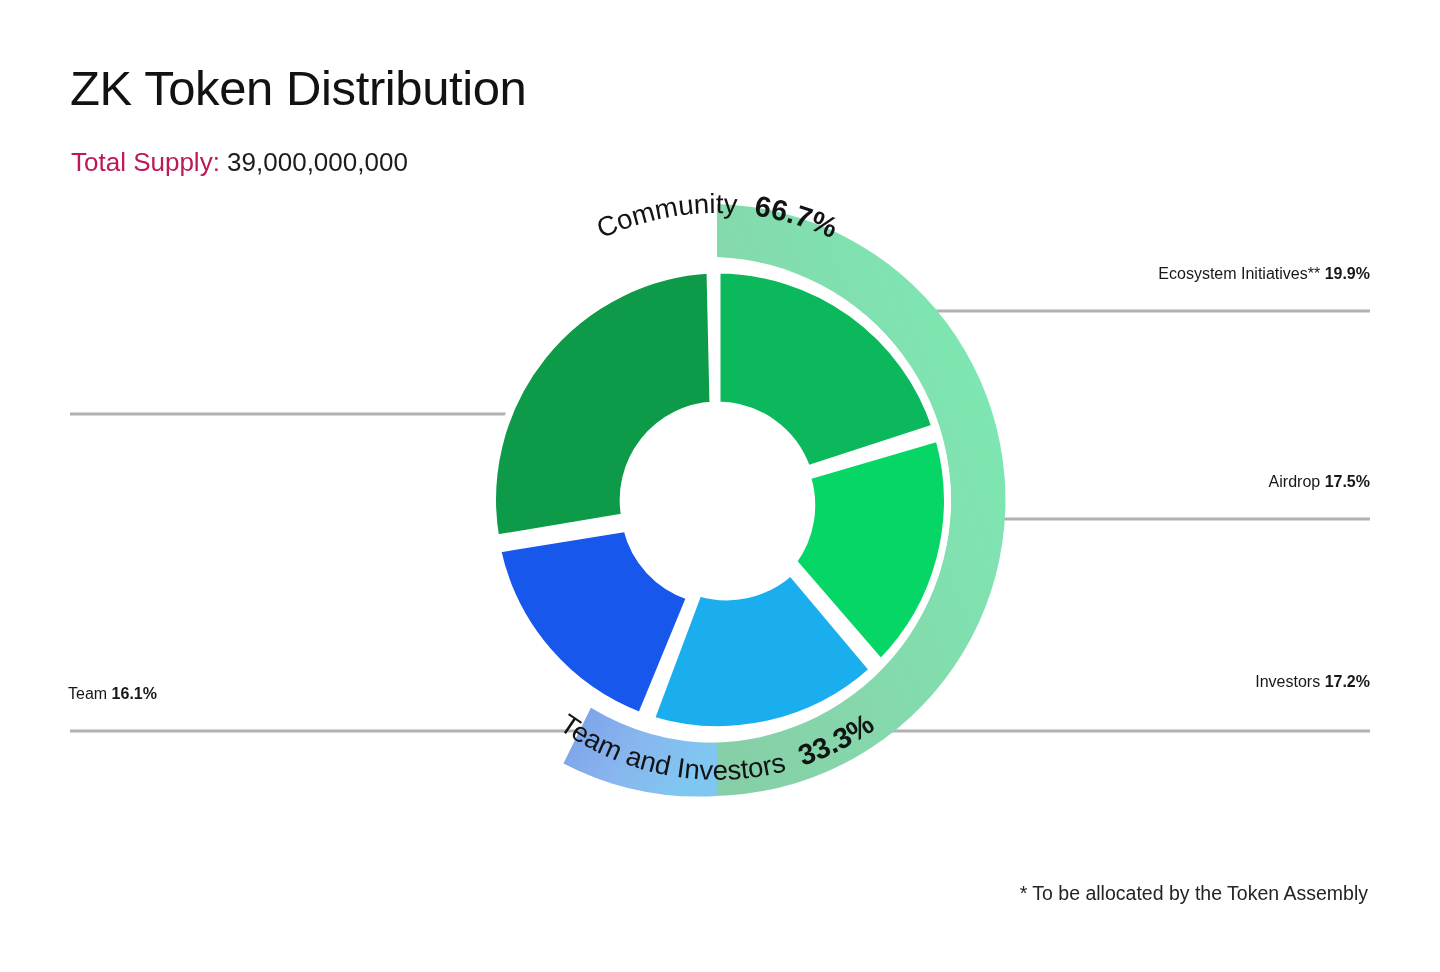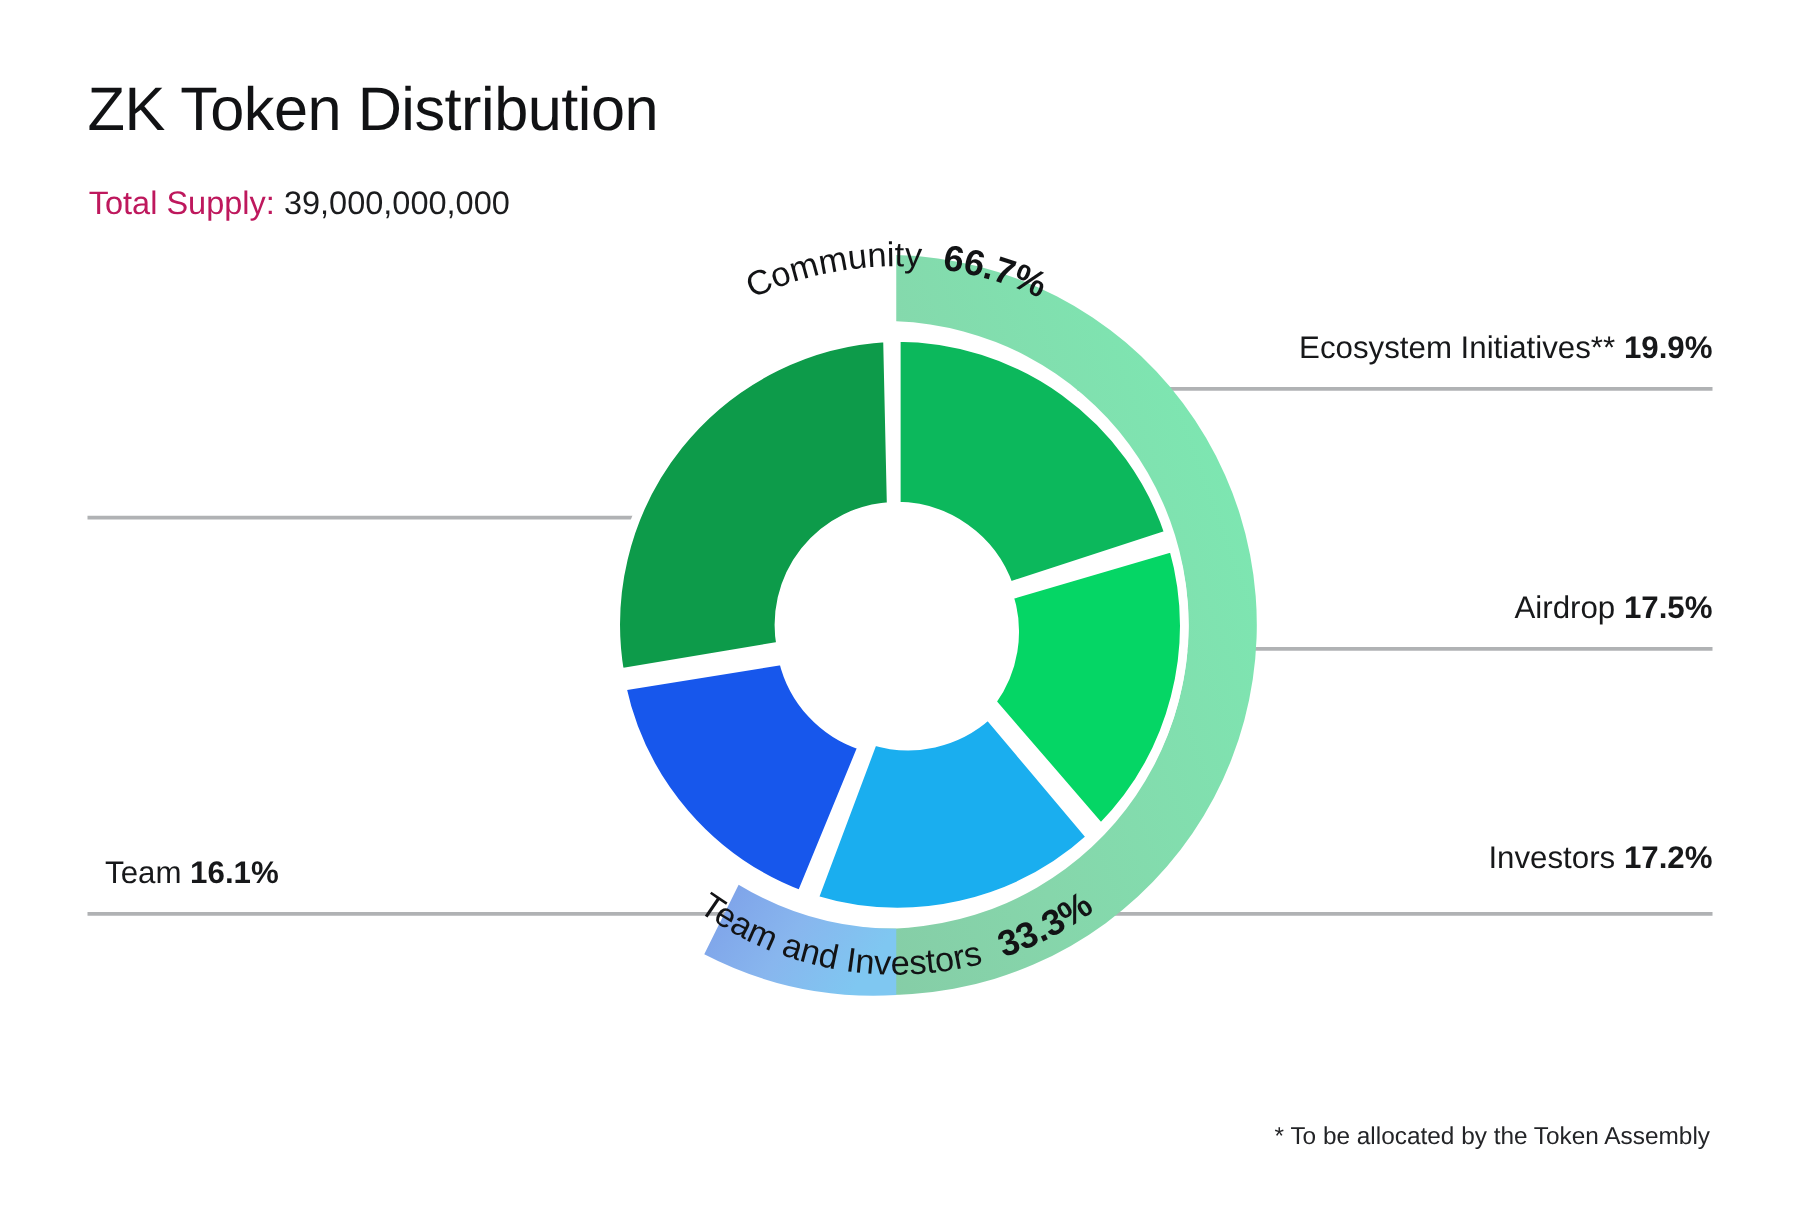--- a/index.html
+++ b/index.html
@@ -24,29 +24,29 @@
     white-space:nowrap;
   }
   .subtitle .lab{color:#be185d;}
   .subtitle .val{color:#1b1c1e;}
 
   .chart-wrap{position:absolute;left:0;top:0;width:1440px;height:972px;}
   svg{display:block;}
 
   .callout{
     position:absolute;
-    font-size:25px;color:#17181a;
+    font-size:16px;color:#17181a;
     white-space:nowrap;line-height:1;
   }
   .callout .pct{font-weight:700;}
   .callout.right{text-align:right;}
   .callout.left{text-align:left;}
 
   .footnotes{
-    position:absolute;right:72px;bottom:46px;
+    position:absolute;right:72px;bottom:62px;
     text-align:right;
     font-size:19.5px;color:#232427;line-height:1.62;
   }
   .footnotes div{white-space:nowrap;}
 </style>
 </head>
 <body>
 
 <div id="root">
 
@@ -141,21 +141,21 @@
           <textPath href="#arcTeamInv" startOffset="50%" text-anchor="middle">
             <tspan>Team and Investors</tspan>
             <tspan dx="9" font-weight="700" font-size="29">33.3%</tspan>
           </textPath>
         </text>
       </g>
     </svg>
   </div>
 
 
-  <div class="callout left" style="left:84px;top:686px;">
+  <div class="callout left" style="left:68px;top:686px;">
     <span>Team</span>
     <span class="pct">16.1%</span>
   </div>
 
   <div class="callout right" style="right:70px;top:266px;">
     <span>Ecosystem Initiatives**</span>
     <span class="pct">19.9%</span>
   </div>
 
   <div class="callout right" style="right:70px;top:474px;">

